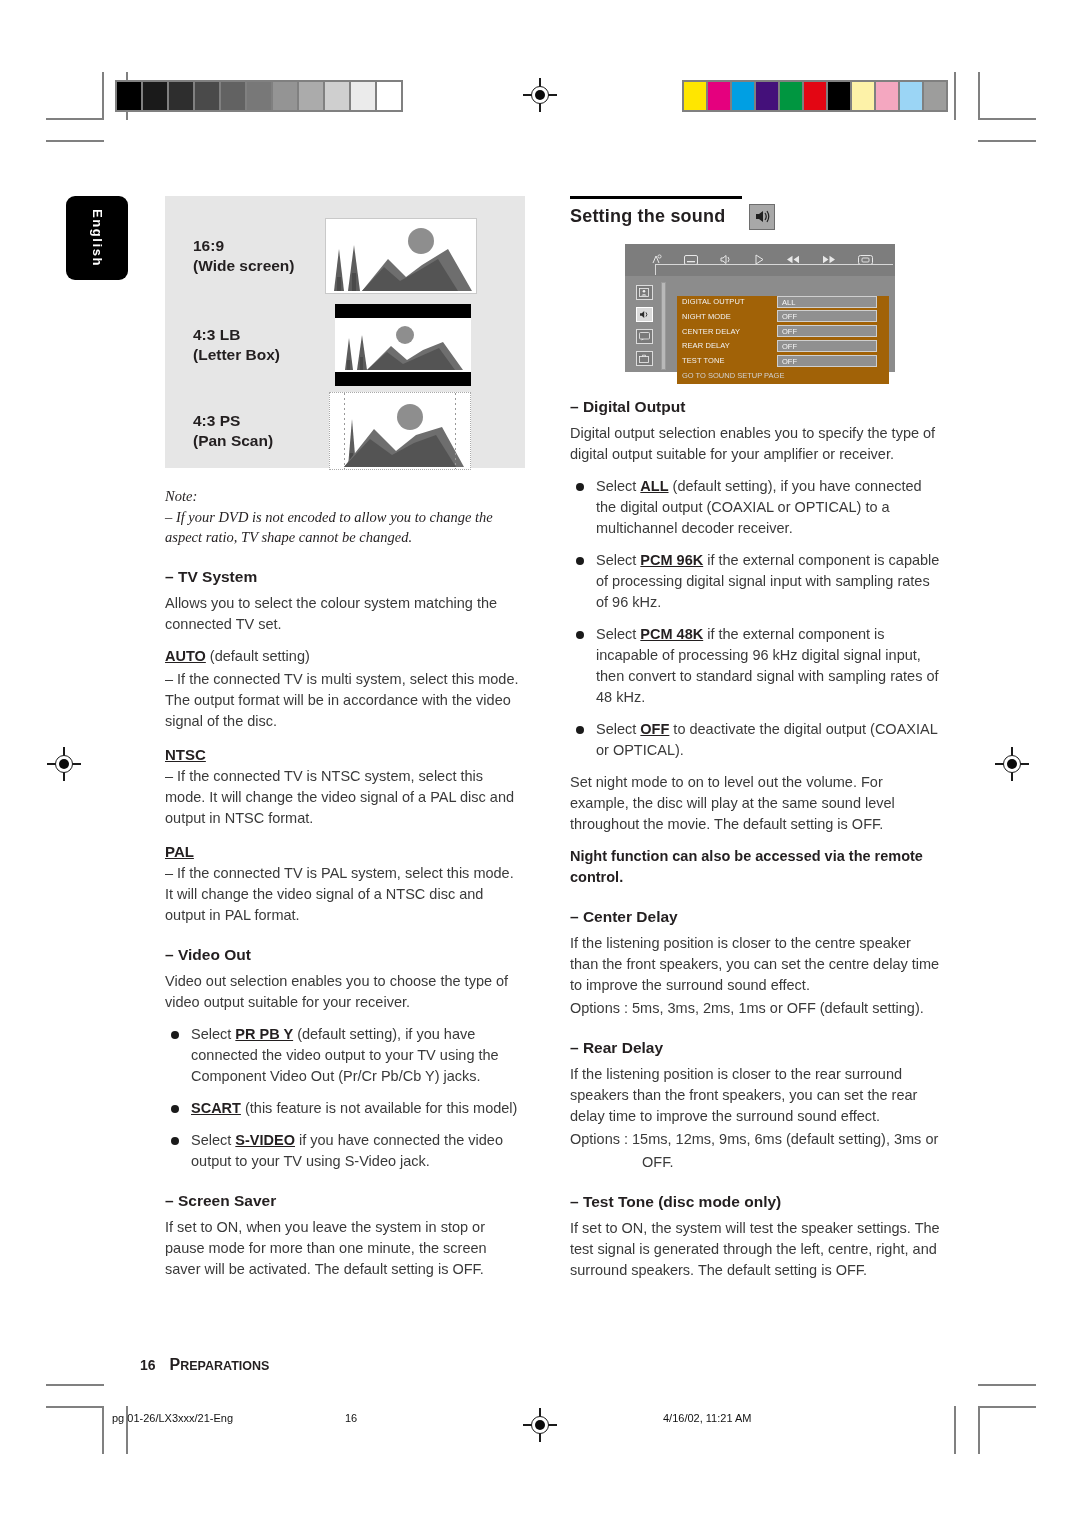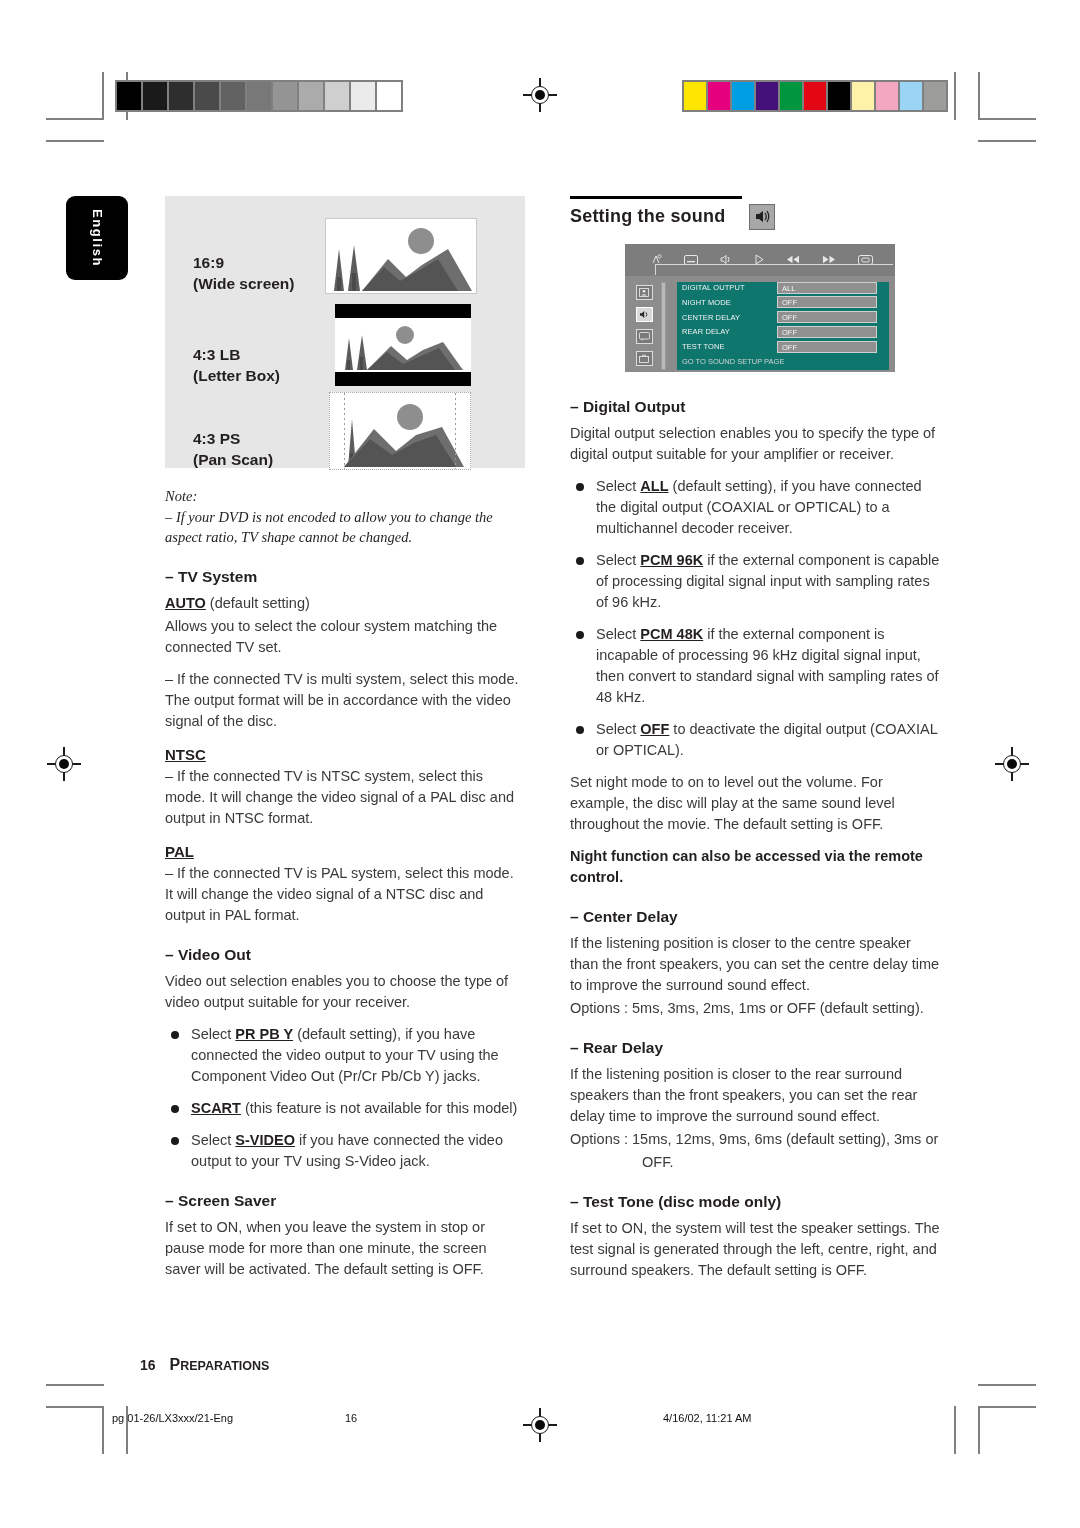--- a/index.html
+++ b/index.html
@@ -45,21 +45,21 @@
 
   
   .col-left  { position:absolute; left:165px; top:196px; width:360px; }
   .col-right { position:absolute; left:570px; top:196px; width:372px; }
 
   
   .ar-panel {
     width:360px; height:272px; background:#e6e6e6;
     position:relative;
   }
-  .ar-row { position:absolute; display:flex; align-items:flex-end; }
+  .ar-row { position:absolute; display:flex; align-items:center; }
   .ar-label { font-weight:bold; font-size:15.5px; line-height:1.32; width:118px; }
   .ar-pic { position:relative; }
 
   .pic-frame { position:relative; background:#fff; overflow:hidden; }
   .pic-16x9  { width:152px; height:76px; border:1px solid #c9c9c9; }
   .pic-lb    { width:136px; height:82px; }
   .pic-ps    { width:142px; height:78px; border:1px dotted #aaa; }
   .lb-bar { background:#000; height:14px; width:100%; }
   .lb-mid { position:relative; width:100%; height:54px; background:#fff; overflow:hidden; }
 
@@ -119,21 +119,21 @@
   }
   .osd-side .sico {
     width:17px; height:15px; border:1px solid #dcdcdc; background:#7a7a7a;
     display:flex; align-items:center; justify-content:center; color:#f0f0f0; font-size:8px;
   }
   .osd-side .sico.sel { background:#d9d9d9; color:#2a2a2a; border-color:#fff; }
   .osd-scroll {
     position:absolute; left:36px; top:2px; width:5px; height:88px;
     background:#b9b9b9; border:1px solid #9a9a9a;
   }
-  .osd-table { position:absolute; left:52px; top:2px; width:212px; height:88px; background:#0f766e; }
+  .osd-table { position:absolute; left:52px; top:16px; width:212px; height:88px; background:#a16207; }
   .osd-row { display:flex; align-items:center; height:12.5px; margin-bottom:2.2px; }
   .osd-key { width:100px; font-size:7.5px; color:#f2f2f2; padding-left:5px; letter-spacing:0.1px; }
   .osd-val {
     width:100px; height:12px; background:#909090; border:1px solid #cfcfcf;
     font-size:7.5px; color:#f7f7f7; padding-left:4px; line-height:11px;
   }
   .osd-foot { position:absolute; left:5px; bottom:4px; font-size:7.5px; color:#d2d2d2; }
 
   
   .pg-foot {
@@ -299,25 +299,25 @@
         </div>
       </div>
     </div>
 
     <div class="note">
       <div>Note:</div>
       <div>–  If your DVD is not encoded to allow you to change the aspect ratio, TV shape cannot be changed.</div>
     </div>
 
     <h3 class="sub">–  TV System</h3>
+    <p class="body">Allows you to select the colour system matching the connected TV set.</p>
+
     <p class="body tight">
       <span class="kw">AUTO</span><span> (default setting)</span>
     </p>
-
-    <p class="body">Allows you to select the colour system matching the connected TV set.</p>
     <p class="body">–    If the connected TV is multi system, select this mode. The output format will be in accordance with the video signal of the disc.</p>
 
     <span class="subhead-ul">NTSC</span>
     <p class="body" style="margin-top:3px;">–    If the connected TV is NTSC system, select this mode. It will change the video signal of a PAL disc and output in NTSC format.</p>
 
     <span class="subhead-ul">PAL</span>
     <p class="body" style="margin-top:3px;">–    If the connected TV is PAL system, select this mode. It will change the video signal of a NTSC disc and output in PAL format.</p>
 
     <h3 class="sub">–  Video Out</h3>
     <p class="body">Video out selection enables you to choose the type of video output suitable for your receiver.</p>

